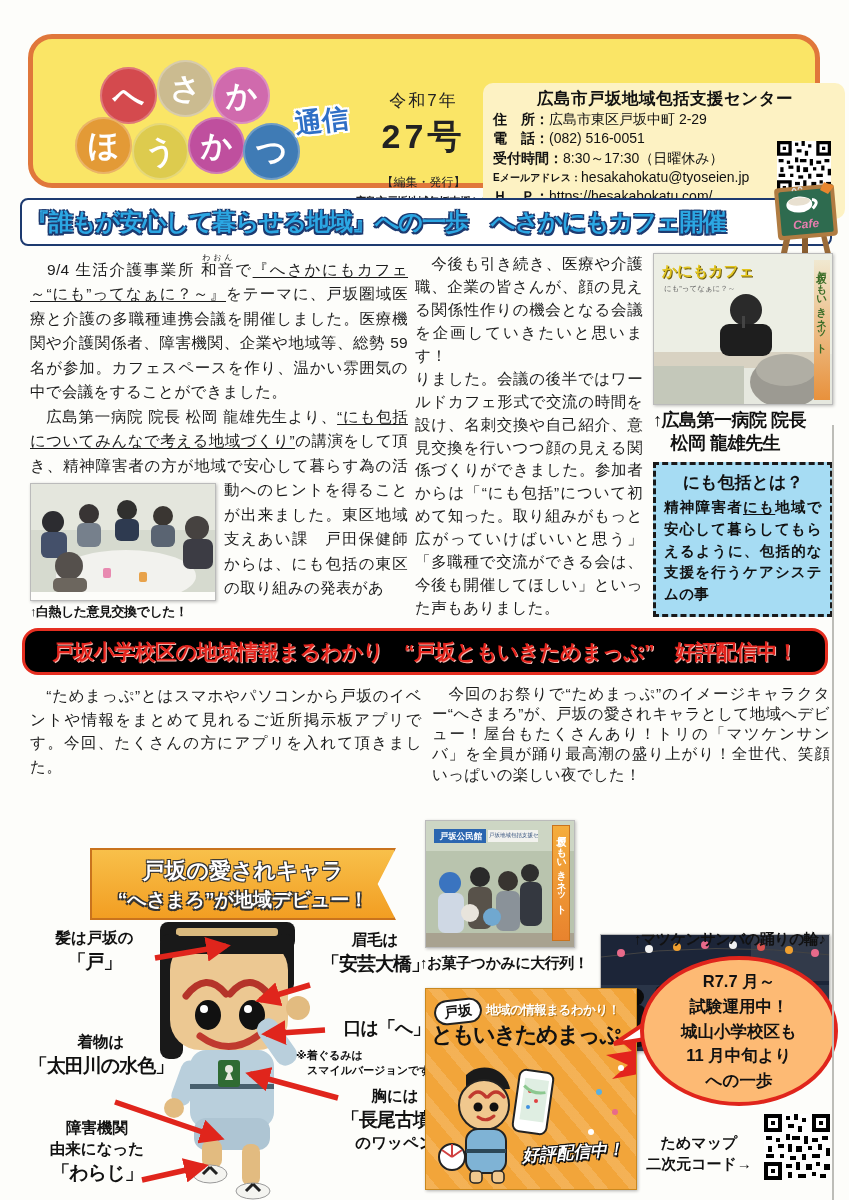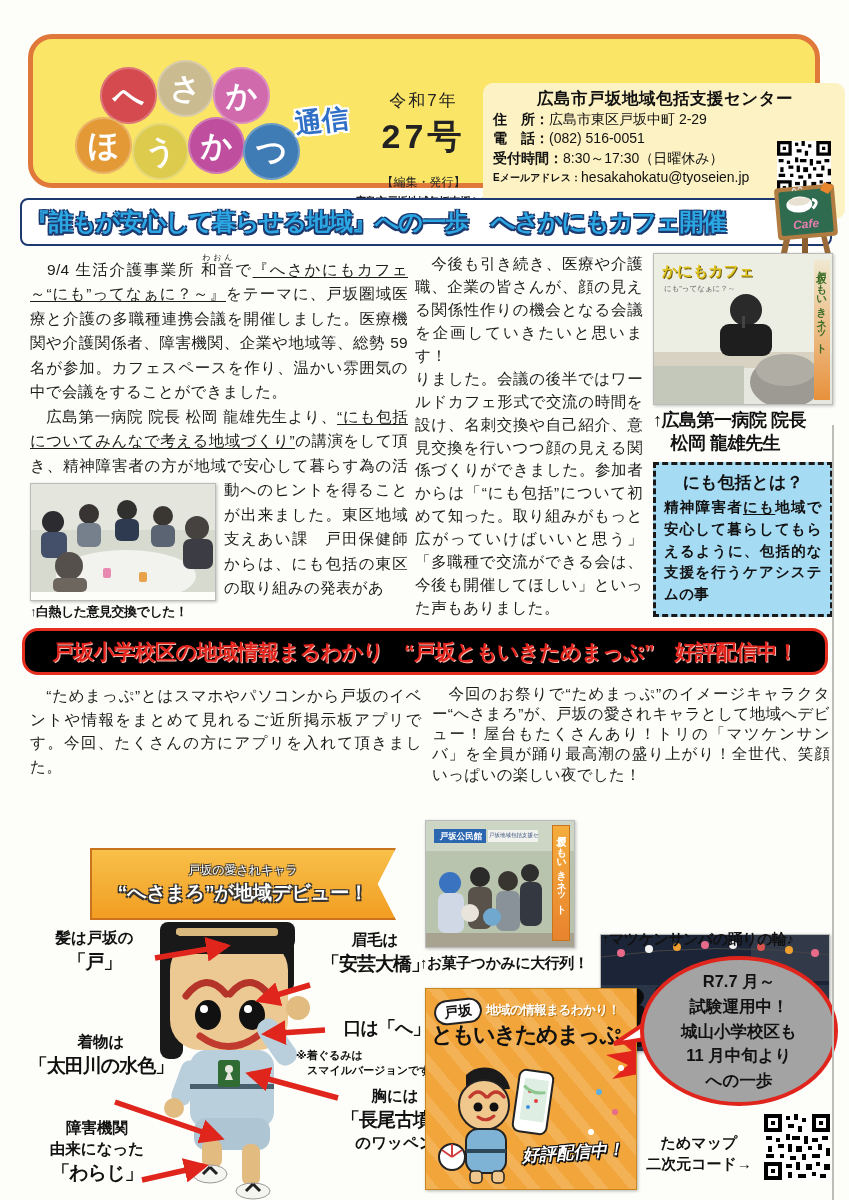--- a/index.html
+++ b/index.html
@@ -57,46 +57,46 @@
 
   
   #a2c1 { left:30px; top:684px; width:392px; font-size:15.5px; line-height:1.52; }
   #a2c2 { left:432px; top:684px; width:398px; font-size:15.5px; line-height:1.3; }
 
   
   #ribbon { left:90px; top:848px; width:306px; height:72px; }
   #ribbon .band { position:absolute; left:0; top:0; width:100%; height:100%;
     background:linear-gradient(#f8c04a,#f29e22); border:2px solid #c9731d;
     clip-path:polygon(0 0,100% 0,94% 50%,100% 100%,0 100%); display:flex; flex-direction:column; align-items:center; justify-content:center; }
-  #ribbon .l1 { font-size:12px; font-weight:normal; color:#fff; text-shadow:-1px -1px 0 #333,1px -1px 0 #333,-1px 1px 0 #333,1px 1px 0 #333; }
+  #ribbon .l1 { font-size:22px; font-weight:bold; color:#fff; text-shadow:-1px -1px 0 #333,1px -1px 0 #333,-1px 1px 0 #333,1px 1px 0 #333; }
   #ribbon .l2 { font-size:19px; font-weight:bold; color:#fff; margin-top:1px; text-shadow:-1.5px -1.5px 0 #333,1.5px -1.5px 0 #333,-1.5px 1.5px 0 #333,1.5px 1.5px 0 #333; }
 
   
   .mlabel { position:absolute; text-align:center; color:#111; font-weight:bold; line-height:1.35; }
   .mlabel .s { font-size:15.5px; display:block; }
   .mlabel .bgt { font-size:19px; display:block; letter-spacing:-1px; }
   #lb-note { position:absolute; left:296px; top:1048px; width:168px; font-size:11px; font-weight:bold; color:#111; text-align:left; line-height:1.4; }
 
   
   #phA { left:425px; top:820px; width:150px; height:128px; }
   #capA { left:420px; top:954px; width:240px; font-size:15px; }
   #phB { left:600px; top:806px; width:230px; height:118px; }
-  #capB { left:602px; top:930px; width:236px; font-size:15px; }
+  #capB { left:602px; top:930px; width:236px; font-size:15px;padding-left:32px; }
 
   
   #flyer { left:425px; top:988px; width:212px; height:202px; background:#f2a53a; border:1px solid #c9881f; box-shadow:1px 1px 3px rgba(0,0,0,.3);
     background-image:repeating-linear-gradient(50deg, rgba(255,255,255,.14) 0 10px, rgba(255,255,255,0) 10px 26px); overflow:hidden; }
   #flyer .bub { position:absolute; left:8px; top:10px; width:48px; height:25px; background:#fff; border:2px solid #222; border-radius:14px; display:flex; align-items:center; justify-content:center; font-size:14px; font-weight:bold; color:#111; transform:rotate(-6deg); }
   #flyer .tag { position:absolute; left:60px; top:13px; font-size:12.5px; font-weight:bold; color:#fff; letter-spacing:-.5px; text-shadow:1px 1px 0 #b5771a; white-space:nowrap; }
   #flyer .ttl { position:absolute; left:5px; top:31px; font-size:22px; font-weight:bold; color:#111; letter-spacing:-1.5px; white-space:nowrap; }
   #flyer .badge { position:absolute; left:96px; top:152px; font-size:17px; font-weight:bold; font-style:italic; color:#fff; transform:rotate(-4deg); white-space:nowrap; }
   .dot { position:absolute; width:6px; height:6px; border-radius:50%; }
 
   
-  #bubble { left:640px; top:956px; width:198px; height:150px; background:#a3a3a3; border:4px solid #e0251c; border-radius:50%; display:flex; flex-direction:column; align-items:center; justify-content:center; }
+  #bubble { left:640px; top:956px; width:198px; height:150px; background:#fdba74; border:4px solid #e0251c; border-radius:50%; display:flex; flex-direction:column; align-items:center; justify-content:center; }
   #bubble .bl { font-size:16.5px; font-weight:bold; color:#111; line-height:1.5; white-space:nowrap; }
   #qr2cap { left:634px; top:1132px; width:130px; font-size:15px; font-weight:bold; color:#111; line-height:1.4; text-align:center; }
   #qr2 { left:764px; top:1114px; width:66px; height:66px; }
   #scanline { left:832px; top:425px; width:2px; height:775px; background:#bdbdb8; }
 </style>
 </head>
 <body>
 
 <svg width="0" height="0" style="position:absolute">
   <defs>
@@ -180,20 +180,24 @@
           <span>(082) 516-0051</span>
         </div>
       <div class="crow">
           <span class="cl">受付時間：</span>
           <span>8:30～17:30（日曜休み）</span>
         </div>
       <div class="crow">
           <span class="cl">Eメールアドレス：</span>
           <span>hesakahokatu@tyoseien.jp</span>
         </div>
+      <div class="crow">
+          <span class="cl">Ｈ　Ｐ：</span>
+          <span>https://hesakahokatu.com/</span>
+        </div>
       <svg id="hqr" class="abs">
           <use href="#qrsym" width="54" height="54"></use>
         </svg>
       <div id="hqrcap" class="abs">
         <span>ホームページ</span><br>
         <span>二次元コード</span>
       </div>
     </div>
   </div>
 

